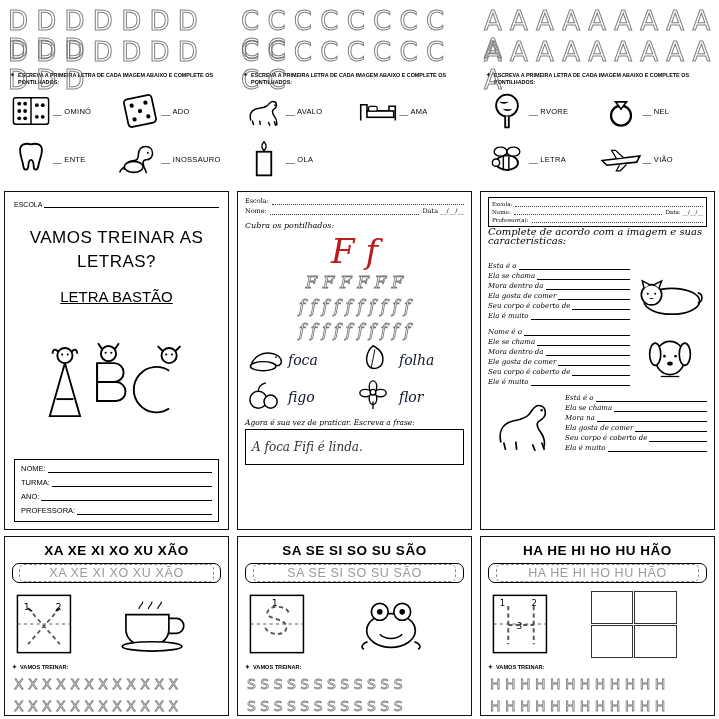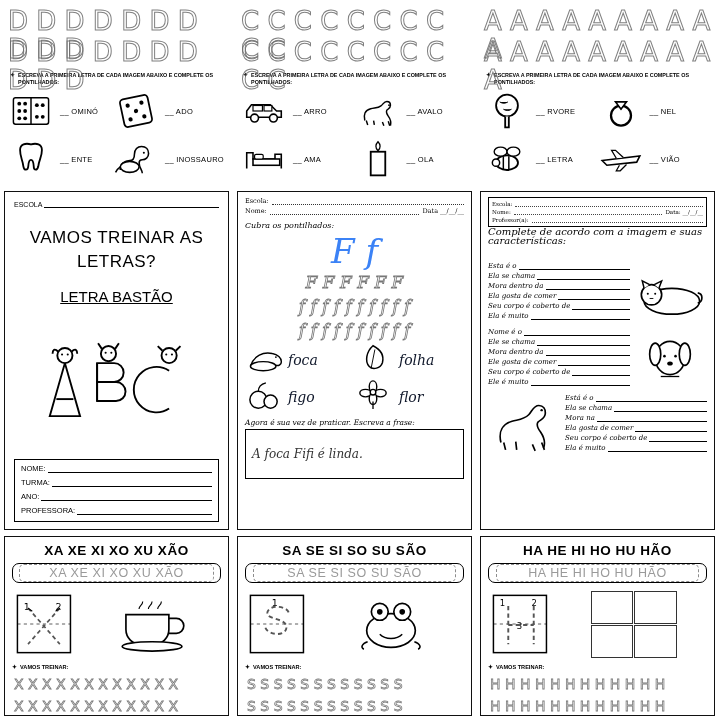--- a/index.html
+++ b/index.html
@@ -65,21 +65,21 @@
   .star { font-size: 6px; line-height: 7px; }
   .pic-grid {
     display: grid;
     grid-template-columns: 1fr 1fr;
     gap: 2px;
     padding: 0 5px;
   }
   .pic-item {
     display: flex;
     align-items: center;
-    gap: 7px;
+    gap: 0;
     height: 46px;
   }
   .pic-box {
     width: 44px; height: 40px;
     display: flex; align-items: center; justify-content: center;
   }
   .pic-box svg { width: 100%; height: 100%; }
   .word {
     font-size: 7.5px;
     letter-spacing: .3px;
@@ -119,35 +119,35 @@
   .cur { padding: 5px 7px; height: 100%; display: flex; flex-direction: column; }
   .cur-head { font-size: 6.5px; font-family: "DejaVu Serif", serif; }
   .cur-head .row { display: flex; align-items: flex-end; gap: 3px; margin-bottom: 2px; }
   .cur-head .rule { flex: 1; border-bottom: 1px dotted #333; height: 8px; }
   .cur-head .date { white-space: nowrap; }
   .cur-label { font-size: 8px; font-family: "DejaVu Serif", serif; font-style: italic; margin: 4px 0 2px; }
   .cur-big {
     display: flex; justify-content: center; align-items: flex-end; gap: 16px;
     font-family: "DejaVu Serif", serif; font-style: italic;
     font-size: 34px; line-height: 38px;
-    color: #3b82f6;
+    color: #b91c1c;
   }
   .cur-row {
     display: flex; justify-content: space-around; align-items: center;
     font-family: "DejaVu Serif", serif; font-style: italic;
     font-size: 17px; color: #777; height: 24px;
   }
   .cur-row.dash { color: transparent; -webkit-text-stroke: .8px #777; }
   .cur-pics { display: grid; grid-template-columns: 40px 1fr 40px 1fr; gap: 1px 3px; align-items: center; }
   .cur-word {
     font-family: "DejaVu Serif", serif; font-style: italic;
     font-size: 14px; color: #0f172a;
   }
   .cur-phrase-label { font-size: 7.5px; font-family: "DejaVu Serif", serif; font-style: italic; margin: 3px 0 2px; }
-  .cur-phrase-box { border: 1px solid #000; height: 50px; display: flex; align-items: center; padding-left: 6px; }
+  .cur-phrase-box { border: 1px solid #000; height: 36px; display: flex; align-items: center; padding-left: 6px; }
   .cur-phrase {
     font-family: "DejaVu Serif", serif; font-style: italic;
     font-size: 12px; color: #333;
   }
 
   
   .ativ { padding: 5px 7px; height: 100%; display: flex; flex-direction: column; font-family: "DejaVu Serif", serif; }
   .ativ-head { border: 1px solid #000; padding: 2px 3px; font-size: 5.6px; }
   .ativ-head .row { display: flex; align-items: flex-end; gap: 3px; margin-bottom: 1px; }
   .ativ-head .rule { flex: 1; border-bottom: 1px dotted #444; height: 7px; }
@@ -274,32 +274,20 @@
       </div>
       <div class="trace-line">
         <span class="tl dash">C C C C C C C C C C</span>
       </div>
     </div>
     <div class="instr">
       <span class="star">✦</span>
       <span>ESCREVA A PRIMEIRA LETRA DE CADA IMAGEM ABAIXO E COMPLETE OS PONTILHADOS:</span>
     </div>
     <div class="pic-grid">
-      <div class="pic-item">
-        <div class="pic-box">
-          <svg viewBox="0 0 56 40">
-              <path d="M6 28V20l6-8h24l8 8h6v8z" fill="#fff" stroke="#000" stroke-width="2"></path>
-              <rect x="14" y="13" width="12" height="7" fill="#fff" stroke="#000" stroke-width="1.5"></rect>
-              <rect x="28" y="13" width="10" height="7" fill="#fff" stroke="#000" stroke-width="1.5"></rect>
-              <circle cx="16" cy="29" r="5" fill="#fff" stroke="#000" stroke-width="2"></circle>
-              <circle cx="40" cy="29" r="5" fill="#fff" stroke="#000" stroke-width="2"></circle>
-            </svg>
-        </div>
-        <span class="word">__ ARRO</span>
-      </div>
       <div class="pic-item">
         <div class="pic-box">
           <svg viewBox="0 0 60 42">
               <path d="M12 34c-2-8 0-14 8-16 6-1.5 10-1 14-4 3-2 4-6 8-6 3 0 5 2 5 5 0 4-3 5-5 7-1 2 0 5 2 8 3 4 4 9 3 13" fill="#fff" stroke="#000" stroke-width="2"></path>
               <path d="M14 34l2 6M24 34l1 6M36 36l2 5M44 35l2 6" stroke="#000" stroke-width="2"></path>
               <circle cx="45" cy="13" r="1.2"></circle>
             </svg>
         </div>
         <span class="word">__ AVALO</span>
       </div>

